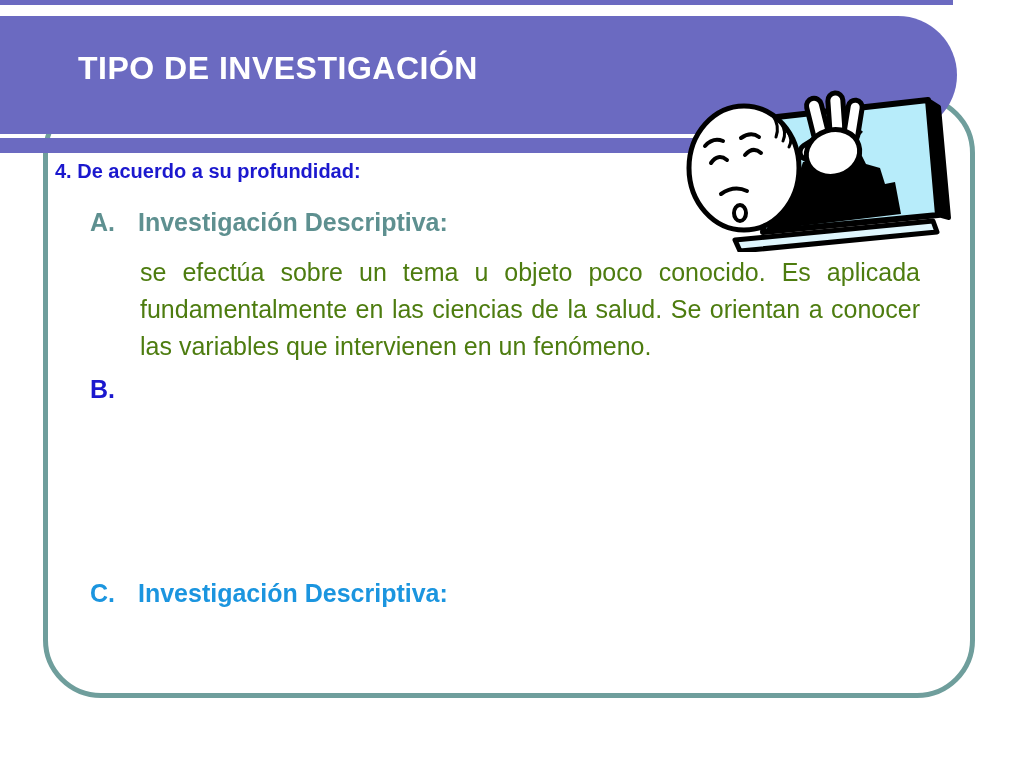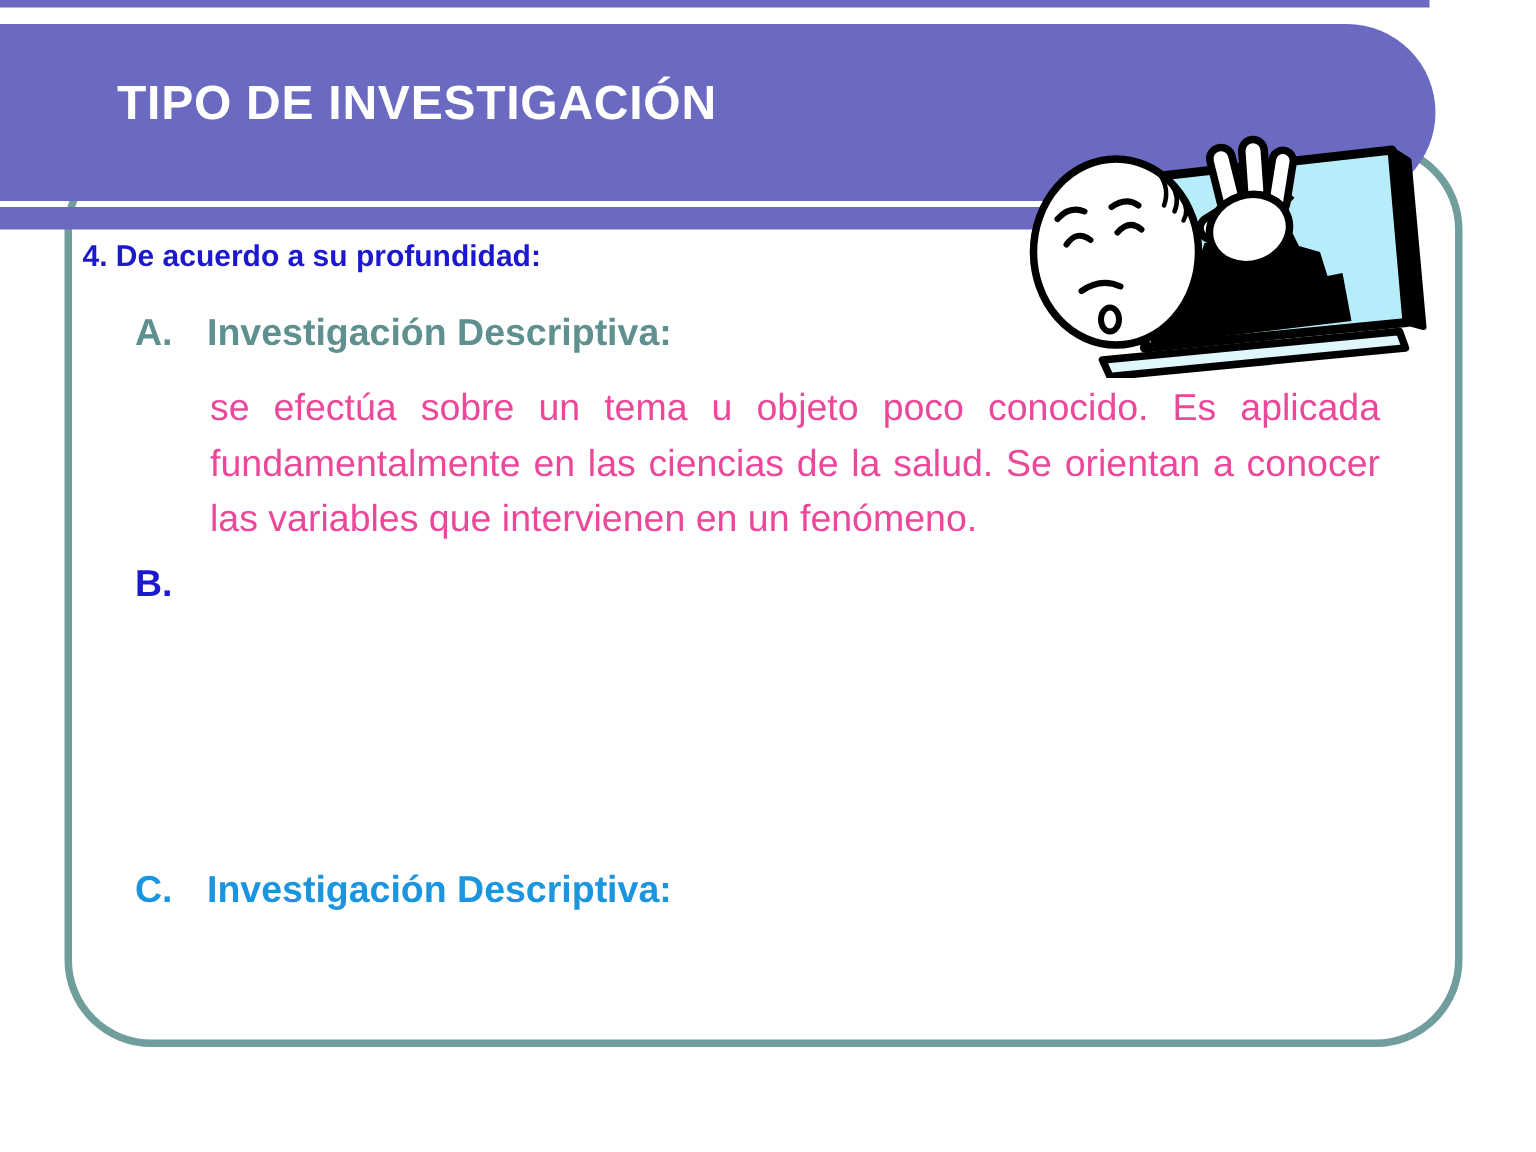--- a/index.html
+++ b/index.html
@@ -32,21 +32,21 @@
   .txt{position:absolute;z-index:3;}
   .section-heading{
     left:55px;top:160px;font-size:20px;font-weight:bold;color:#1b18ce;
   }
   .item-row{display:flex;font-size:25px;font-weight:bold;}
   .item-letter{min-width:48px;}
   .row-a{left:90px;top:208px;color:#5e9090;}
   .row-b{left:90px;top:375px;color:#1b18ce;}
   .row-c{left:90px;top:579px;color:#1b95df;}
   .body-par{
-    left:140px;width:780px;font-size:25px;line-height:37px;color:#ec4899;
+    left:140px;width:780px;font-size:25px;line-height:37px;color:#4d7c0f;
     text-align:justify;
   }
   .body-a{top:254px;}
   .body-b{top:421px;}
   .body-c{top:625px;}
 </style>
 </head>
 <body>
 
 <div class="slide">

